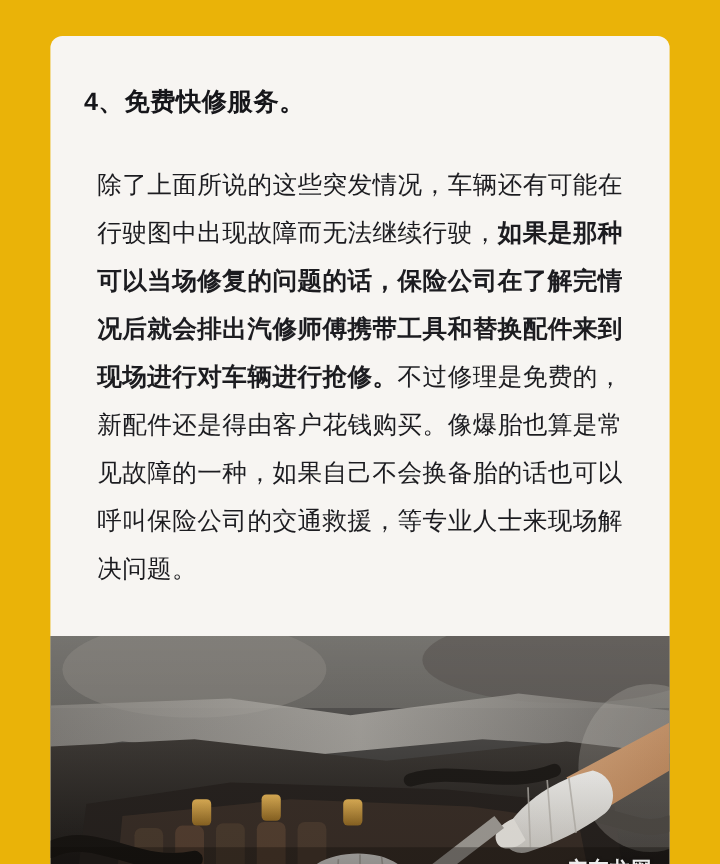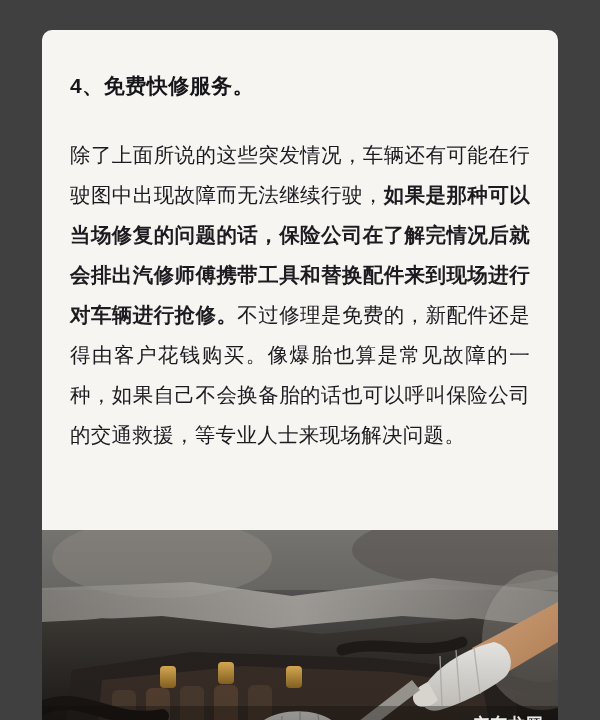--- a/index.html
+++ b/index.html
@@ -10,21 +10,21 @@
     width: 600px;
     height: 720px;
     background: #efece7;
     font-family: "Liberation Sans", sans-serif;
     overflow: hidden;
   }
   .page {
     position: relative;
     width: 600px;
     height: 720px;
-    background: #404040;
+    background: #eab308;
     box-sizing: border-box;
   }
   .card {
     position: absolute;
     left: 42px;
     top: 30px;
     width: 516px;
     height: 690px;
     background: #f7f5f2;
     border-radius: 10px 10px 0 0;
@@ -41,21 +41,21 @@
     color: #16161a;
     letter-spacing: 0.5px;
     margin: 0 0 36px 0;
     line-height: 1.3;
   }
   .body-text {
     font-size: 20.5px;
     color: #1c1c20;
     line-height: 1.95;
     letter-spacing: 0.3px;
-    margin: 0;
+    margin: 11px;
     text-align: justify;
     text-justify: inter-character;
   }
   .body-text .bold {
     font-weight: bold;
   }
   .photo {
     position: absolute;
     left: 0;
     top: 500px;

